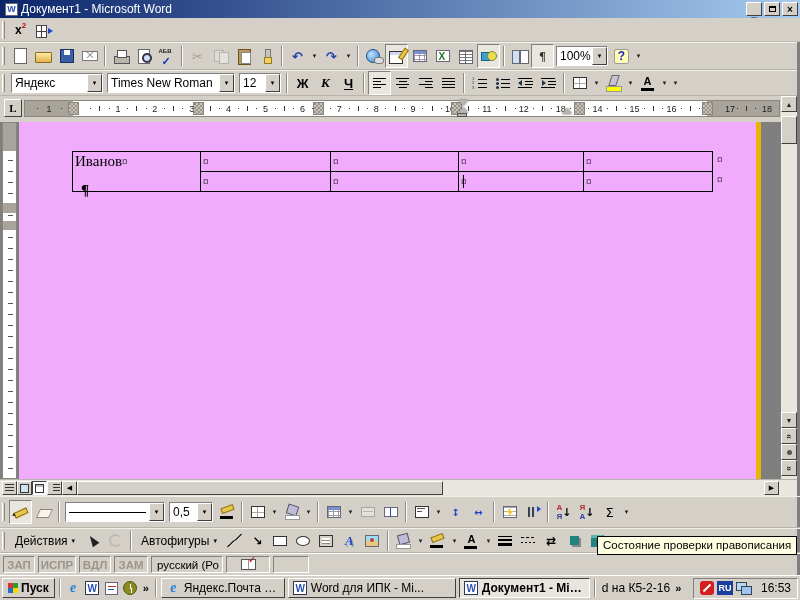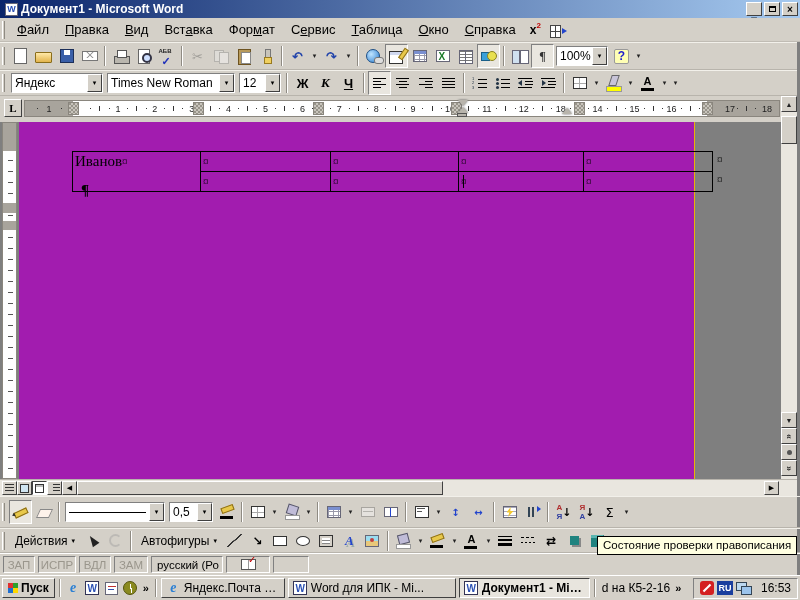--- a/index.html
+++ b/index.html
@@ -6,21 +6,21 @@
   *{box-sizing:border-box}
   #app{position:relative;width:800px;height:600px;background:#d4d0c8;overflow:hidden;
        font-family:"Liberation Sans",sans-serif;font-size:12px;color:#000;user-select:none}
   .row{position:absolute;left:0;width:800px}
 
   
   #titlebar{top:0;height:18px;background:linear-gradient(to right,#0a246a,#a6caf0);
             display:flex;align-items:center;padding:0 2px}
   .t-icon{width:13px;height:13px;background:#fff;border:1px solid #667;color:#2a50b4;
           font:bold 9px "Liberation Sans",sans-serif;text-align:center;line-height:11px;margin:0 3px}
-  #title-text{color:#fff;font-weight:bold;font-size:12px;flex:1;white-space:nowrap}
+  #title-text{color:#fff;font-weight:normal;font-size:12px;flex:1;white-space:nowrap}
   .wbtn{width:16px;height:14px;background:#d4d0c8;border:1px solid;border-color:#fff #404040 #404040 #fff;
         margin-left:2px;display:flex;align-items:center;justify-content:center;font:bold 10px "Liberation Sans",sans-serif}
   .wb-min span{margin-top:6px}
   .wb-restore i{display:block;width:7px;height:6px;border:1px solid #000;border-top-width:2px}
   
   #menubar{top:18px;height:24px;display:flex;align-items:center;border-bottom:1px solid #c0bcb4}
   .grip{width:3px;height:18px;border-left:1px solid #fff;border-right:1px solid #8f8b83;margin:0 4px 0 2px}
   .menu-item{padding:3px 8px;font-size:13px;white-space:nowrap}
   .menu-xbtn{padding:2px 6px;font:bold 12px "Liberation Sans",sans-serif;display:flex;align-items:flex-start}
   .menu-xbtn .sup{color:#c00000;font-size:8px;margin-top:-2px}
@@ -201,21 +201,21 @@
       background:repeating-conic-gradient(#c8c4bc 0 25%,#98948a 0 50%) 0 0/4px 4px;border:1px solid #8a867e}
   .ind-tri-down{position:absolute;width:0;height:0;border-left:5px solid transparent;border-right:5px solid transparent;border-top:6px solid #b8b4ac;filter:drop-shadow(0 0 1px #555)}
   .ind-tri-up{position:absolute;width:0;height:0;border-left:5px solid transparent;border-right:5px solid transparent;border-bottom:6px solid #b8b4ac;filter:drop-shadow(0 0 1px #555)}
   .ind-box{position:absolute;width:10px;height:4px;background:#b8b4ac;border:1px solid #555}
   
   #docarea{position:absolute;top:122px;left:0;width:781px;height:357px;background:#7f7f7f;overflow:hidden}
   #vruler{position:absolute;left:2px;top:0;width:15px;height:357px;background:#fff;border:1px solid #8a867e;
       background-image:repeating-linear-gradient(to bottom,#555 0 1px,transparent 1px 11px);
       background-size:5px 100%;background-position:5px 4px;background-repeat:no-repeat}
   .vr-gray{position:absolute;left:0;width:13px;background:#a8a49c}
-  #page{position:absolute;left:19px;top:0;width:676px;height:357px;background:#a21caf;border-right:1px solid #eab308}
+  #page{position:absolute;left:19px;top:0;width:742px;height:357px;background:#f0abfc;border-right:5px solid #eab308}
   #doc-table{position:absolute;left:53px;top:29px;width:641px;height:41px;border:1px solid #000}
   .tcell{position:absolute;font:15px "Liberation Serif",serif;padding:1px 2px;white-space:nowrap;overflow:hidden}
   .cellmark{font:11px "Liberation Serif",serif;vertical-align:1px}
   .rowmark{position:absolute;font:11px "Liberation Serif",serif}
   #pilcrow{position:absolute;left:62px;top:60px;font:bold 15px "Liberation Serif",serif}
   #caret{position:absolute;left:444px;top:53px;width:1px;height:13px;background:#000}
   
   #vscroll{position:absolute;left:781px;top:96px;width:16px;height:384px;background:#e9e6df}
   .sbtn{position:absolute;left:0;width:16px;height:16px;background:#d4d0c8;border:1px solid;
         border-color:#fff #404040 #404040 #fff;display:flex;align-items:center;justify-content:center;
@@ -234,21 +234,21 @@
   .vbi-outline{background:repeating-linear-gradient(to bottom,#333 0 1px,transparent 1px 3px);margin-left:3px;width:7px}
   #hthumb{position:absolute;left:77px;top:1px;width:366px;height:14px;background:#d4d0c8;border:1px solid;border-color:#fff #404040 #404040 #fff}
   #frame-right{position:absolute;left:797px;top:42px;width:3px;height:533px;background:#7f7f7f}
   
   #tooltip{position:absolute;left:597px;top:536px;height:19px;background:#ffffe1;border:1px solid #000;
       padding:2px 5px;font-size:11.5px;white-space:nowrap;z-index:60}
   
   #statusbar{top:553px;height:22px;display:flex;align-items:center;padding:2px 2px 2px 3px;gap:3px;border-top:1px solid #fff}
   .sb-panel{height:17px;border:1px solid;border-color:#808080 #fff #fff #808080;display:flex;align-items:center;
       padding:0 5px;font-size:11.5px;white-space:nowrap;overflow:hidden}
-  .sb-dim{color:#9a968c;font-weight:normal}
+  .sb-dim{color:#9a968c;font-weight:bold}
   
   #taskbar{top:575px;height:25px;background:#d4d0c8;border-top:1px solid #fff;display:flex;align-items:center;padding:0 2px;gap:2px}
   #start-btn{height:20px;display:flex;align-items:center;gap:3px;padding:0 5px;background:#d4d0c8;
       border:1px solid;border-color:#fff #404040 #404040 #fff;font:bold 12px "Liberation Sans",sans-serif}
   .flag{width:10px;height:10px;background:conic-gradient(#2ca02c 0 25%,#ffd700 25% 50%,#1f6fd0 50% 75%,#e03030 75%)}
   .tb-vsep{width:2px;height:18px;border-left:1px solid #8f8b83;border-right:1px solid #fff;margin:0 2px}
   .ql{display:flex;align-items:center;gap:2px}
   .ql-ic{width:17px;height:17px;display:flex;align-items:center;justify-content:center}
   .ql-e{color:#2a7fd4;font:bold italic 14px "Liberation Serif",serif}
   .ql-w{width:14px;height:14px;background:#fff;border:1px solid #335;color:#2a50b4;font:bold 10px "Liberation Sans",sans-serif;
@@ -288,31 +288,20 @@
         <span>_</span>
       </div>
     <div class="wbtn wb-restore">
         <i></i>
       </div>
     <div class="wbtn">×</div>
   </div>
 
   <div id="menubar" class="row">
     <div class="grip"></div>
-    <div id="menu-items" style="display:flex">
-        <div class="menu-item"><u>Ф</u>айл</div>
-        <div class="menu-item"><u>П</u>равка</div>
-        <div class="menu-item"><u>В</u>ид</div>
-        <div class="menu-item">Вст<u>а</u>вка</div>
-        <div class="menu-item">Фор<u>м</u>ат</div>
-        <div class="menu-item">С<u>е</u>рвис</div>
-        <div class="menu-item"><u>Т</u>аблица</div>
-        <div class="menu-item"><u>О</u>кно</div>
-        <div class="menu-item"><u>С</u>правка</div>
-      </div>
     <div class="menu-xbtn">
       <span>x</span>
         <span class="sup">2</span>
     </div>
     <div class="tb-btn">
       <div class="ic ic-inscol"></div>
     </div>
   </div>
 
   <div id="tb-std" class="row toolbar">

